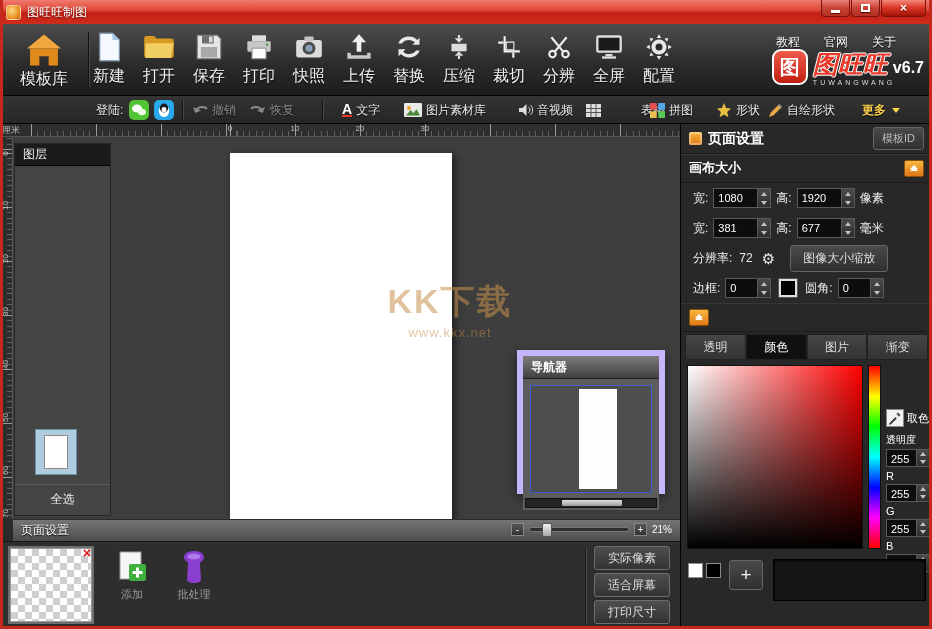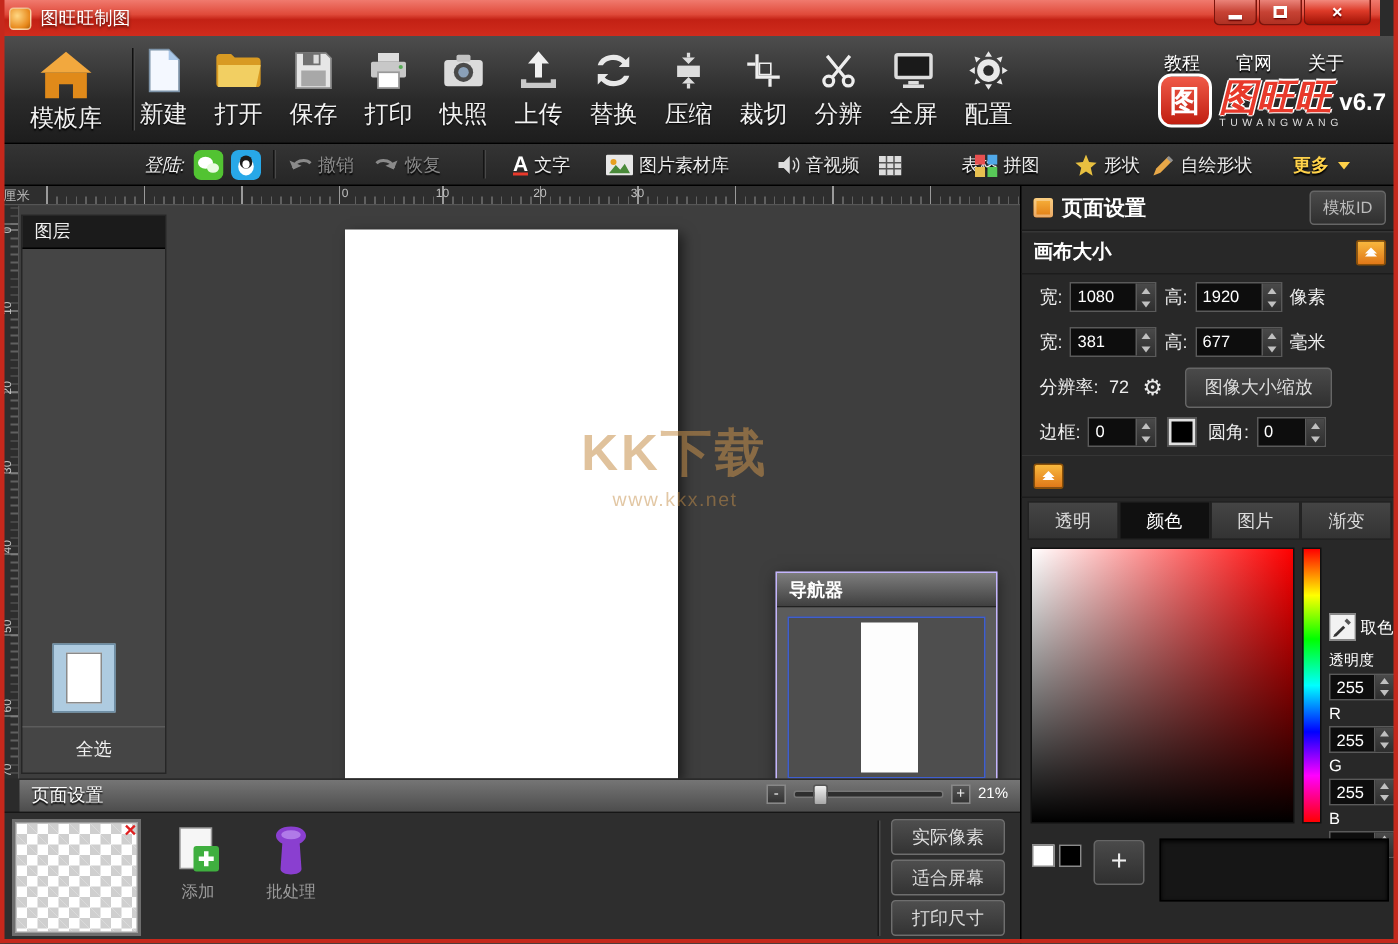--- a/index.html
+++ b/index.html
@@ -1,21 +1,21 @@
 <!DOCTYPE html>
 <html><head>
 <meta charset="utf-8">
 <style>
 *{margin:0;padding:0;box-sizing:border-box;}
 body{font-family:"Liberation Sans","DejaVu Sans",sans-serif;background:#6d6d6d;width:932px;height:629px;}
 #app{position:relative;width:932px;height:629px;background:#2b2b2b;overflow:hidden;}
 .frame{position:absolute;inset:0;border:3px solid #c5281c;border-top:none;z-index:95;pointer-events:none;}
 
 
-.titlebar{position:absolute;top:0;left:0;right:12px;height:24px;background:linear-gradient(180deg,#f07a6e 0%,#e04a3a 40%,#c32114 55%,#d02c1d 100%);display:flex;align-items:center;padding:0 6px;z-index:50;}
+.titlebar{position:absolute;top:0;left:0;right:0;height:24px;background:linear-gradient(180deg,#f07a6e 0%,#e04a3a 40%,#c32114 55%,#d02c1d 100%);display:flex;align-items:center;padding:0 6px;z-index:50;}
 .title-icon{width:15px;height:15px;border-radius:3px;background:radial-gradient(circle at 35% 35%,#ffd884,#e8891c 70%,#b05f08);margin-right:6px;border:1px solid rgba(255,255,255,.5);}
 .title-text{color:#fff;font-size:12px;text-shadow:0 1px 2px rgba(0,0,0,.6);}
 .win-buttons{position:absolute;top:0;right:6px;display:flex;gap:1px;}
 .win-btn{width:29px;height:17px;border:1px solid #7a140c;border-top:none;border-radius:0 0 4px 4px;background:linear-gradient(#ea8379,#c74234 50%,#b03022);display:flex;align-items:center;justify-content:center;color:#fff;}
 .win-btn.close{width:45px;background:linear-gradient(#f2897d,#dd3a28 45%,#a01205);font-size:12px;font-weight:bold;text-shadow:0 1px 1px #600;}
 .glyph-min{width:9px;height:3px;background:#fff;margin-top:6px;box-shadow:0 1px 1px #600;}
 .glyph-max{width:9px;height:8px;border:2px solid #fff;box-shadow:0 1px 1px #600;}
 
 
 .toolbar{position:absolute;top:24px;left:0;right:0;height:72px;background:linear-gradient(#4d4d4d,#2a2a2a 60%,#1d1d1d);border-bottom:1px solid #000;z-index:40;}
@@ -65,21 +65,21 @@
 
 
 .layers{position:absolute;left:1px;top:6px;width:97px;height:373px;background:#454545;border:1px solid #262626;z-index:10;}
 .layers-title{height:22px;background:#1b1b1b;color:#f0f0f0;font-size:12px;display:flex;align-items:center;padding-left:8px;border-bottom:1px solid #000;}
 .layer-item{position:absolute;left:20px;bottom:40px;width:42px;height:46px;background:#aecbe0;border:1px solid #6f8fa6;display:flex;align-items:center;justify-content:center;}
 .layer-thumb{width:24px;height:34px;background:#fff;border:1px solid #8a8a8a;}
 .layers-div{position:absolute;left:0;right:0;bottom:30px;border-top:1px solid #5c5c5c;}
 .select-all{position:absolute;left:0;right:0;bottom:7px;text-align:center;color:#f0f0f0;font-size:12px;cursor:pointer;}
 
 
-.navigator{position:absolute;left:504px;top:213px;width:148px;height:144px;border:1px solid #c4b5fd;background:#555;box-shadow:0 3px 10px rgba(0,0,0,.5);z-index:20;margin-top:31px;}
+.navigator{position:absolute;left:504px;top:213px;width:148px;height:144px;border:6px solid #c4b5fd;background:#555;box-shadow:0 3px 10px rgba(0,0,0,.5);z-index:20;}
 .nav-title{height:23px;background:linear-gradient(#7d7d7d,#404040);color:#fff;font-size:12px;font-weight:bold;display:flex;align-items:center;padding-left:8px;border-bottom:1px solid #222;}
 .nav-body{position:relative;height:131px;background:#5c5c5c;}
 .nav-viewrect{position:absolute;left:7px;right:7px;top:6px;bottom:17px;border:1px solid #3f5fd0;background:#4e4e4e;cursor:move;}
 .nav-page{position:absolute;left:48px;top:3px;width:38px;bottom:3px;background:#fdfdfd;}
 .nav-scroll{position:absolute;left:2px;right:2px;bottom:2px;height:10px;background:#242424;border:1px solid #111;}
 .nav-scroll-thumb{position:absolute;left:28%;width:46%;top:1px;bottom:1px;background:linear-gradient(#e2e2e2,#9a9a9a);border-radius:1px;cursor:pointer;}
 
 
 .statusbar{position:absolute;left:13px;top:519px;width:667px;height:22px;background:linear-gradient(#757575,#4d4d4d);border-top:1px solid #2a2a2a;display:flex;align-items:center;padding:0 8px;z-index:30;}
 .status-title{color:#fff;font-size:12px;text-shadow:0 1px 1px #000;}
@@ -307,21 +307,21 @@
         <div class="logo-row">
           <span class="logo-name">图旺旺</span>
           <span class="logo-ver">v6.7</span>
         </div>
         <div class="logo-latin">TUWANGWANG</div>
       </div>
     </div>
   </div>
 
   <div class="toolbar2">
-    <div class="t2-item" style="left:96px;font-style:italic;">
+    <div class="t2-item" style="left:96px;">
       <span class="t2-label">登陆:</span>
     </div>
     <div class="t2-item" style="left:129px;top:4px;height:20px;">
       <svg class="social" width="20" height="20">
           <rect width="20" height="20" rx="5" fill="#52c332"></rect>
           <ellipse cx="8" cy="8.5" rx="5" ry="4" fill="#fff"></ellipse>
           <ellipse cx="13" cy="12" rx="4" ry="3.2" fill="#eafbe2"></ellipse>
         </svg>
     </div>
     <div class="t2-item" style="left:154px;top:4px;height:20px;">

